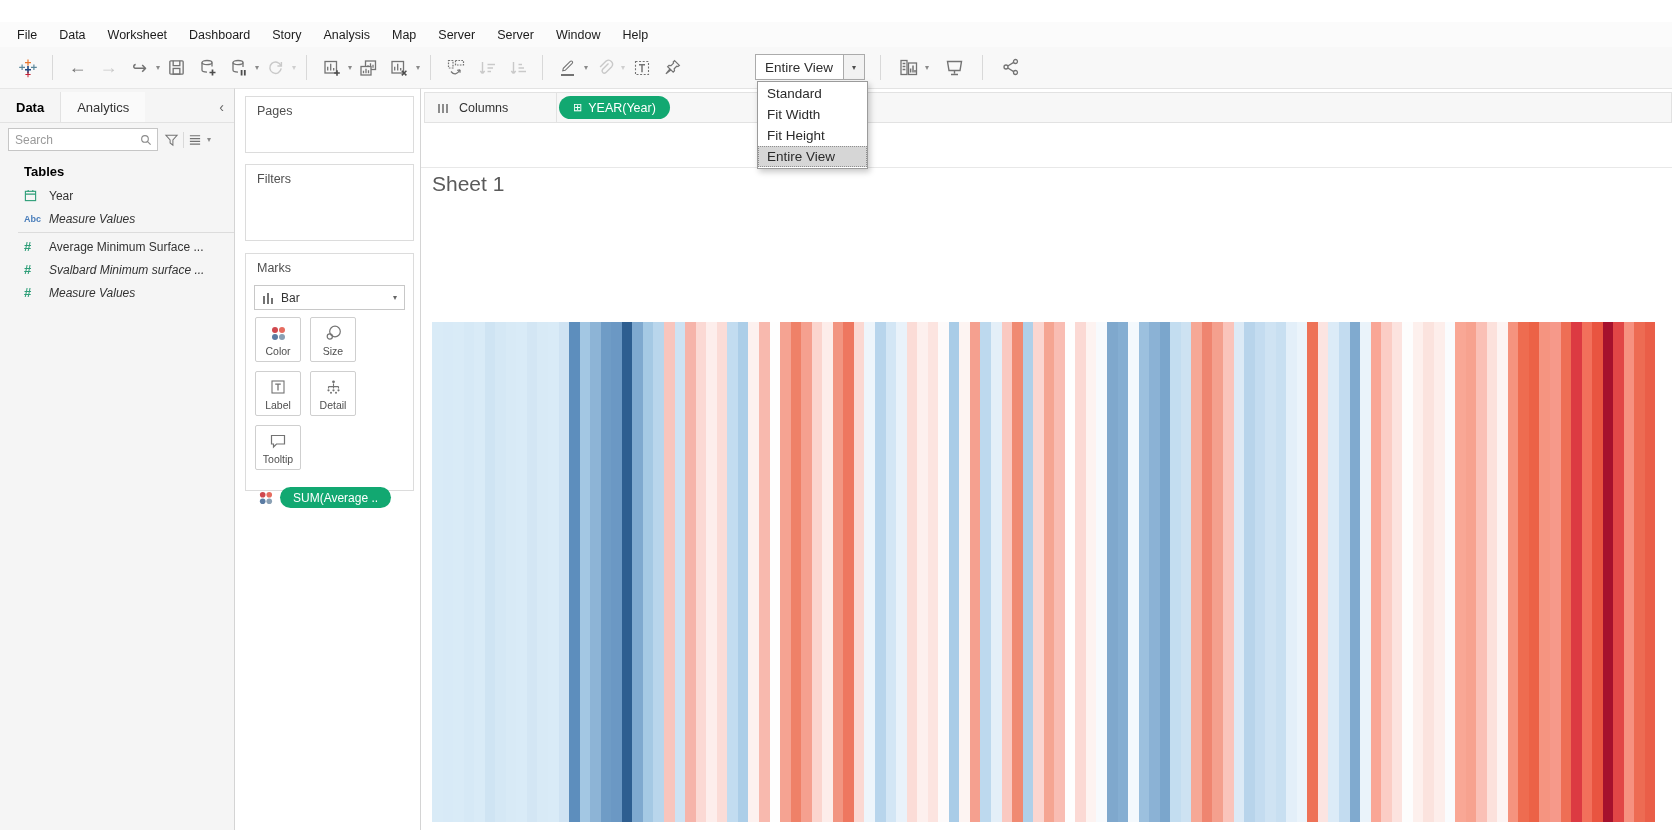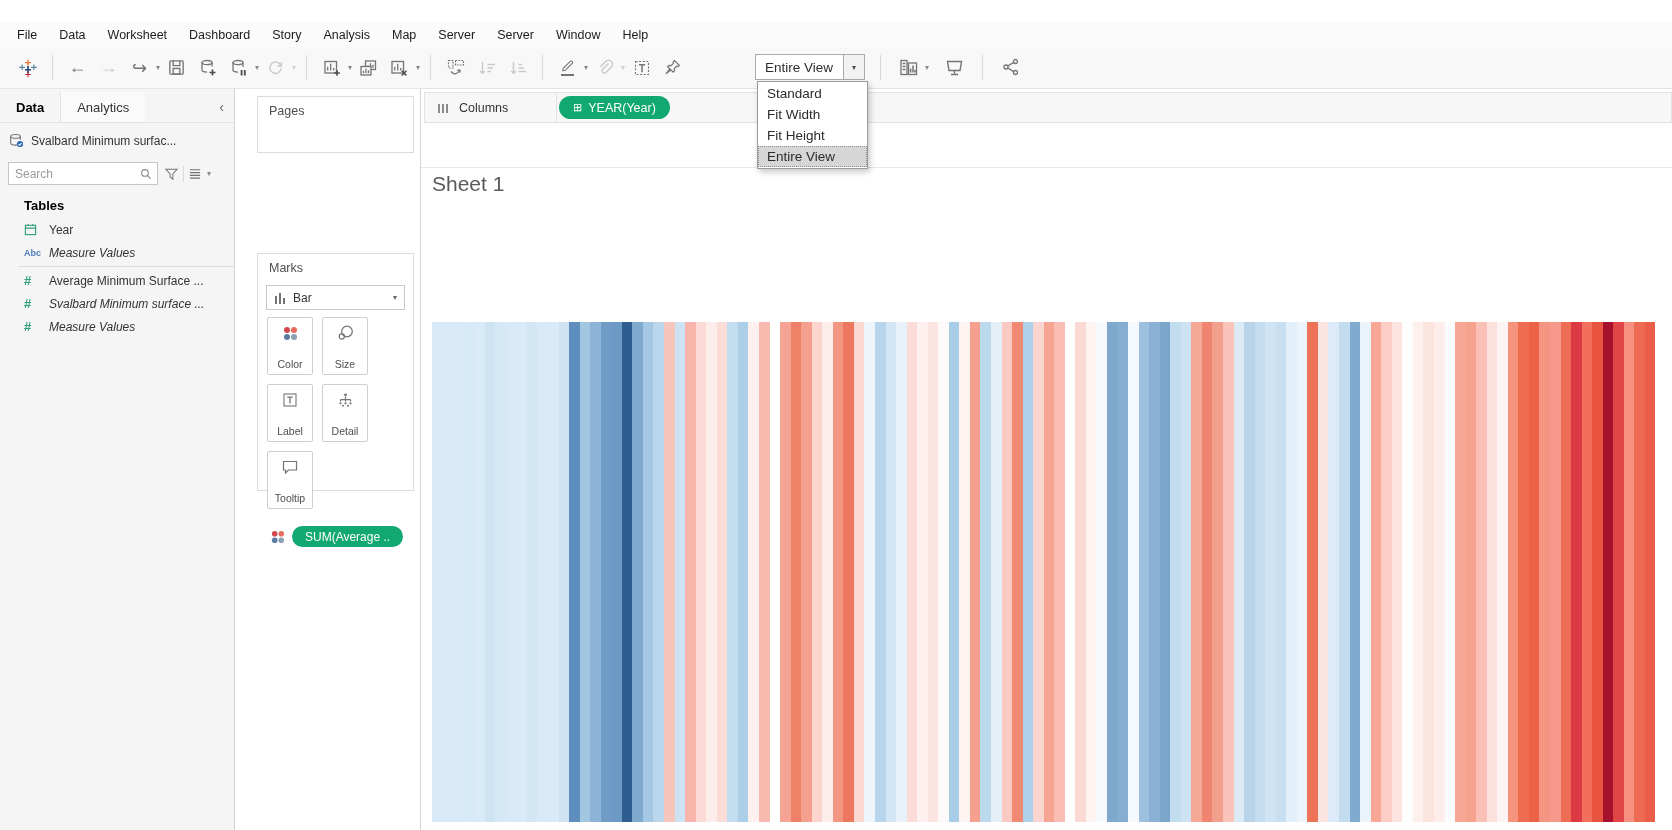--- a/index.html
+++ b/index.html
@@ -65,30 +65,30 @@
   .field-icon{width:25px;display:flex;align-items:center;flex:0 0 auto;text-align:center;}
   .field-label{white-space:nowrap;overflow:hidden;text-overflow:ellipsis;}
   .field-row.italic .field-label{font-style:italic;}
   .field-divider{height:1px;background:#dcdcdc;margin:2px 0 2px 18px;}
   .abc-glyph{color:#4a7ebb;font-size:9px;font-weight:bold;}
   .hash-glyph{color:#2e9e78;font-size:13px;font-weight:bold;}
 
   
   .cards{position:absolute;top:88px;left:235px;width:186px;bottom:0;background:#fff;
          border-right:1px solid #d4d4d4;border-top:1px solid #e6e6e6;box-sizing:border-box;}
-  .card{position:absolute;left:22px;right:6px;border:1px solid #dcdcdc;background:#fff;box-sizing:border-box;}
+  .card{position:absolute;left:10px;right:6px;border:1px solid #dcdcdc;background:#fff;box-sizing:border-box;}
   .card-label{font-size:12.5px;color:#4f4f4f;padding:7px 0 0 11px;}
   .card-pages{top:7px;height:57px;}
   .card-filters{top:75px;height:77px;}
   .card-marks{top:164px;height:238px;}
   .marktype{margin:10px 8px 6px 8px;height:23px;border:1px solid #c8c8c8;display:flex;align-items:center;
             padding:0 7px;font-size:12px;color:#333;gap:7px;background:#fff;}
   .marktype .mt-caret{margin-left:auto;font-size:8px;color:#666;}
   .mark-btns{display:flex;flex-wrap:wrap;gap:9px;margin:7px 8px 0 9px;}
-  .mark-btn{width:46px;height:58px;border:1px solid #cfcfcf;border-radius:2px;display:flex;
+  .mark-btn{width:46px;height:45px;border:1px solid #cfcfcf;border-radius:2px;display:flex;
             flex-direction:column;align-items:center;justify-content:space-between;
             padding:7px 0 4px 0;box-sizing:border-box;background:#fff;}
   .mark-btn .mb-label{font-size:10.5px;color:#4f4f4f;}
   .pill-row{display:flex;align-items:center;gap:7px;margin:17px 0 0 12px;}
   .pill{height:21px;border-radius:11px;color:#fff;font-size:12px;display:flex;align-items:center;
         padding:0 13px;white-space:nowrap;}
 
   
   .shelf-row{position:absolute;left:424px;right:0;height:31px;display:flex;}
   .shelf-columns{top:92px;}
@@ -295,29 +295,20 @@
       <div class="dd-item selected">Entire View</div>
     </div>
 
   <div class="sidebar">
     <div class="side-tabs">
       <div class="side-tab active">Data</div>
       <div class="side-tab inactive">Analytics</div>
       <div class="tab-collapse">
           <span>‹</span>
         </div>
-    </div>
-    <div class="datasource-row">
-      <svg width="15" height="15" viewBox="0 0 15 15" fill="none" stroke="#737373" stroke-width="1.1">
-        <ellipse cx="6.5" cy="3.4" rx="4.8" ry="1.9"></ellipse>
-          <path d="M1.7 3.4v6.8c0 1 2.1 1.9 4.8 1.9 1 0 1.9-.1 2.7-.3M11.3 3.4v3.4"></path>
-        <circle cx="11" cy="11" r="3.1" fill="#2b6cb8" stroke="none"></circle>
-          <path d="M9.6 11l1 1.2 1.9-2.2" stroke="#fff" stroke-width="1.1"></path>
-      </svg>
-      <span class="field-label">Svalbard Minimum surfac...</span>
     </div>
     <div class="search-row">
       <div class="search-box">
         <input type="text" placeholder="Search" style="">
         <span class="mini-ic" style="padding-right:5px;">
           <svg width="12" height="12" viewBox="0 0 13 13" fill="none" stroke="#8a8a8a" stroke-width="1.2">
             <circle cx="5.4" cy="5.4" r="3.6"></circle>
               <path d="M8.2 8.2l3.3 3.3"></path>
           </svg>
         </span>
@@ -372,20 +363,23 @@
             <span class="hash-glyph">#</span>
           </span>
           <span class="field-label">Measure Values</span>
         </div>
       </div>
   </div>
 
   <div class="cards">
     <div class="card card-pages">
       <div class="card-label">Pages</div>
+    </div>
+    <div class="card card-filters">
+      <div class="card-label">Filters</div>
     </div>
     <div class="card card-marks">
       <div class="card-label">Marks</div>
       <div class="marktype">
         <svg width="12" height="12" viewBox="0 0 12 12">
           <rect x="1" y="4" width="2" height="8" fill="#737373"></rect>
             <rect x="5" y="1" width="2" height="11" fill="#737373"></rect>
             <rect x="9" y="6" width="2" height="6" fill="#737373"></rect>
         </svg>
         <span>Bar</span>

